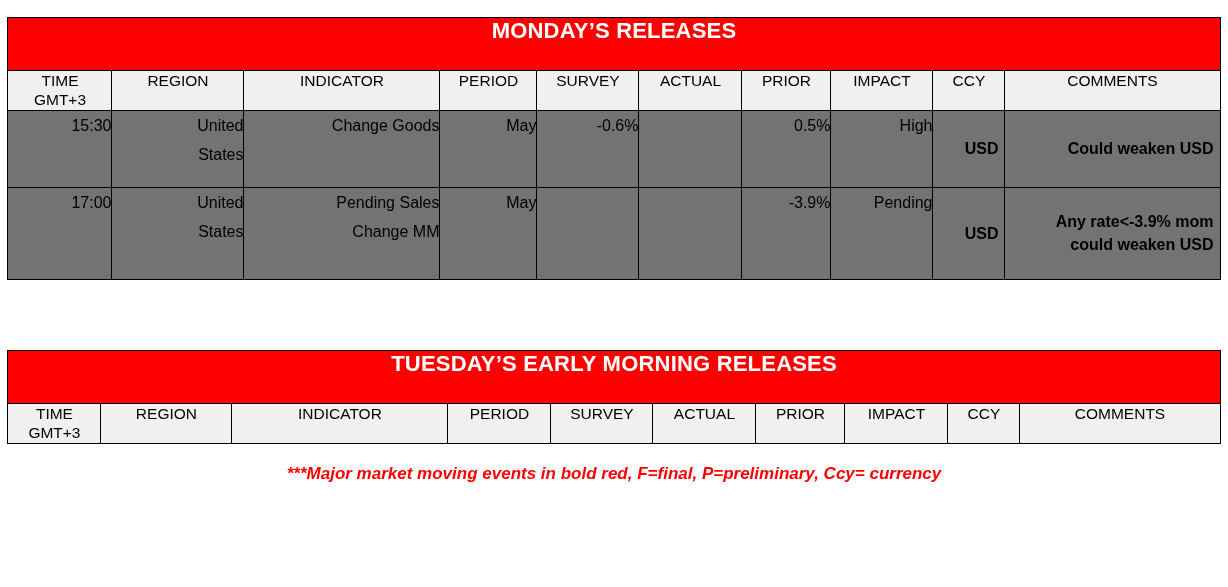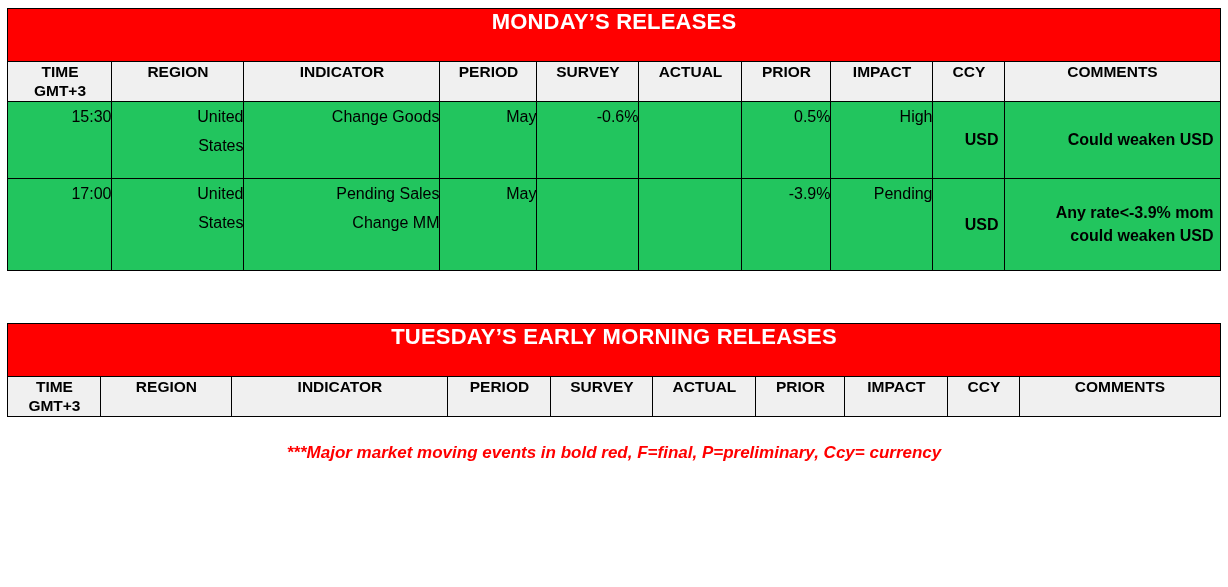--- a/index.html
+++ b/index.html
@@ -18,22 +18,22 @@
     position: relative;
     width: 1228px;
     height: 587px;
     box-sizing: border-box;
   }
 
   table.rel {
     border-collapse: collapse;
     table-layout: fixed;
     width: 1212px;
-    margin: 0 auto;
-    background: #22c55e;
+    margin: 9px auto;
+    background: #737373;
   }
 
   table.rel td, table.rel th {
     border: 1px solid #000000;
     padding: 0;
     vertical-align: top;
   }
 
   .banner {
     background: #FF0000;
@@ -42,21 +42,21 @@
     font-size: 22px;
     text-align: center;
     letter-spacing: 0.2px;
     height: 52px;
     vertical-align: middle;
     border: 1px solid #000000;
   }
 
   .colhead {
     background: #F0F0F0;
-    font-weight: bold;
+    font-weight: normal;
     font-size: 15.5px;
     text-align: center;
     vertical-align: middle;
     line-height: 1.25;
     padding: 6px 2px;
   }
 
   td.cell {
     font-size: 16px;
     text-align: right;
@@ -71,21 +71,21 @@
     font-weight: bold;
   }
   td.cell.blank {
     padding: 0;
   }
 
   .spacer1 { height: 8px; }
   .gap { height: 52px; }
 
   .footer {
-    margin-top: 26px;
+    margin-top: 20px;
     text-align: center;
     color: #FF0000;
     font-weight: bold;
     font-style: italic;
     font-size: 17px;
   }
 
   .wrapword { display: block; }
 </style>
 </head>

